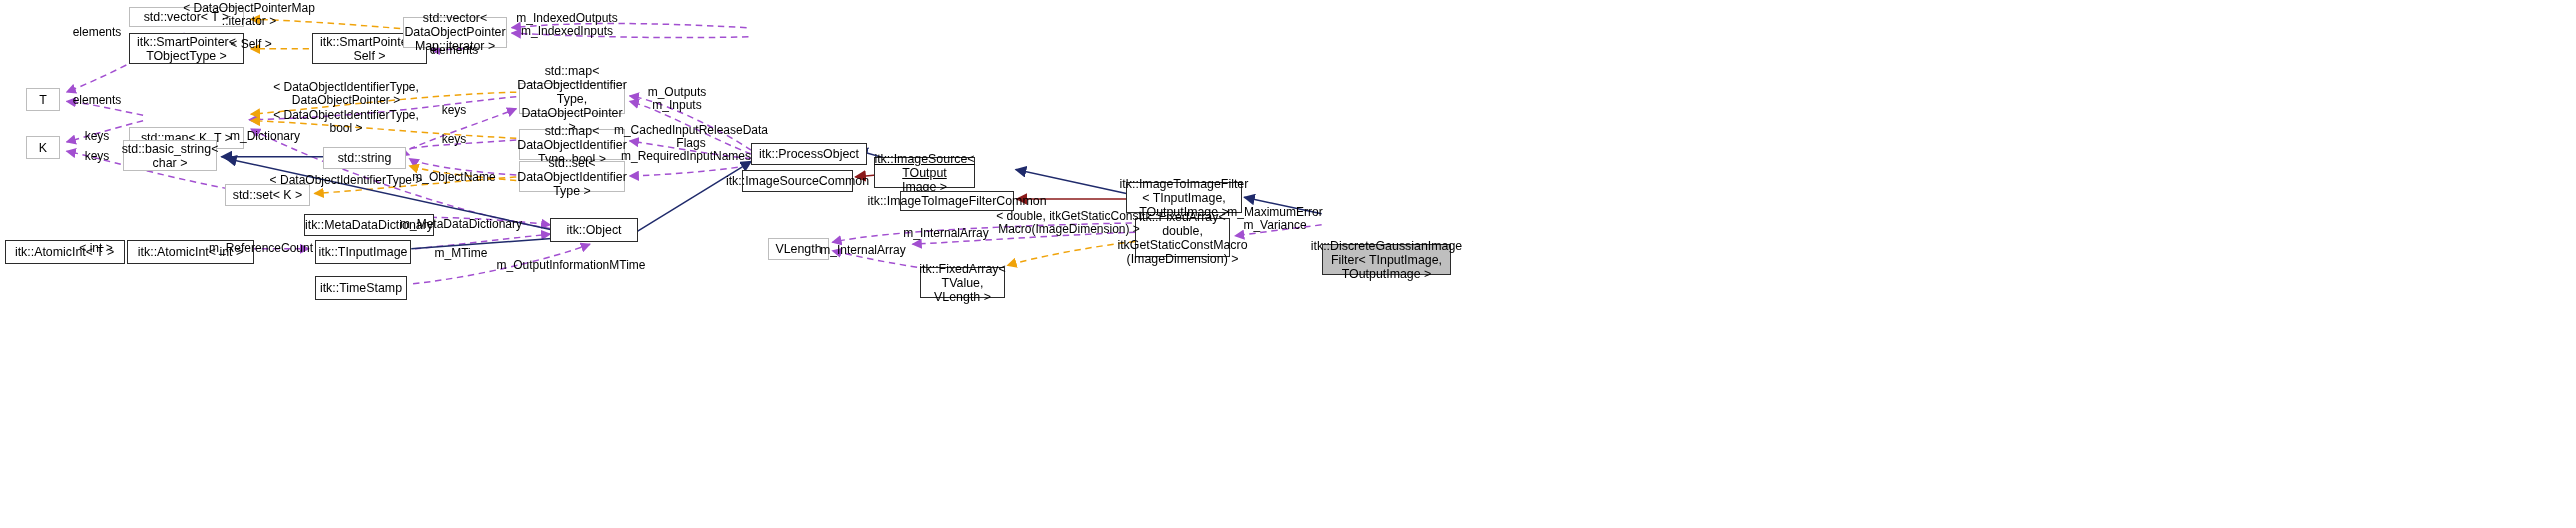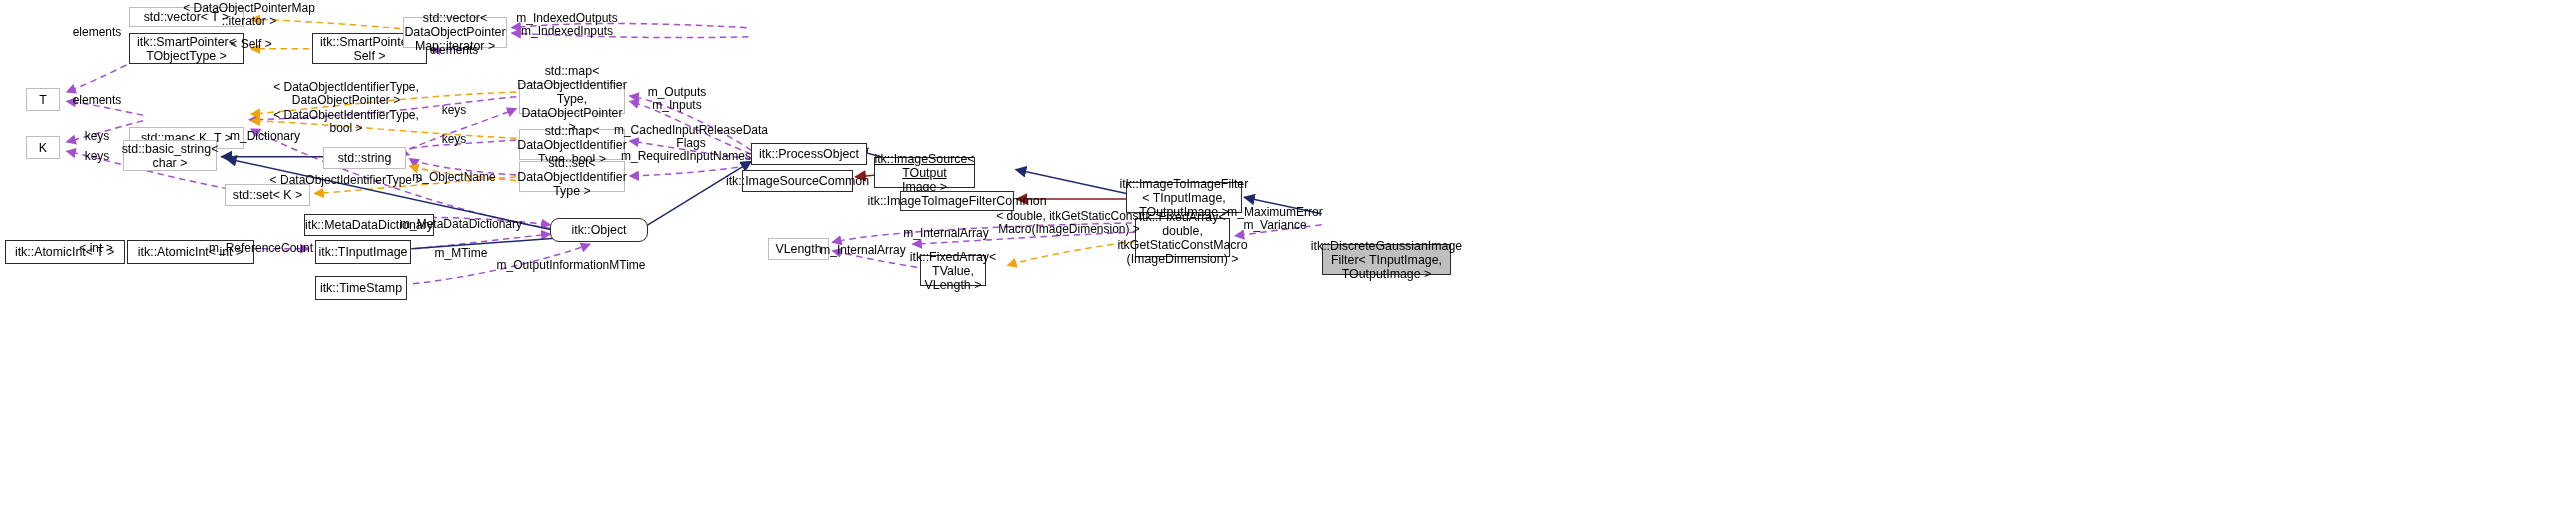--- a/index.html
+++ b/index.html
@@ -134,32 +134,32 @@
       <div class="node cls" style="left: 312px; top: 33px; width: 115px; height: 31px;">itk::SmartPointer&lt;
 Self &gt;</div>
       <div class="node tpl" style="left: 403px; top: 16.6px; width: 104px; height: 31px;">std::vector&lt; DataObjectPointer
 Map::iterator &gt;</div>
       <div class="node tpl" style="left: 519px; top: 83px; width: 106px; height: 31px;">std::map&lt; DataObjectIdentifier
 Type, DataObjectPointer &gt;</div>
       <div class="node tpl" style="left: 519px; top: 129px; width: 106px; height: 31px;">std::map&lt; DataObjectIdentifier
 Type, bool &gt;</div>
       <div class="node tpl" style="left: 519px; top: 161px; width: 106px; height: 31px;">std::set&lt; DataObjectIdentifier
 Type &gt;</div>
-      <div class="node cls" style="left: 550px; top: 218px; width: 98px; height: 24px; border-radius: 9px;">itk::Object</div>
+      <div class="node cls" style="left: 550px; top: 218px; width: 88px; height: 24px;">itk::Object</div>
       <div class="node cls" style="left: 751px; top: 143px; width: 116px; height: 22px;">itk::ProcessObject</div>
       <div class="node cls" style="left: 742px; top: 170px; width: 111px; height: 22px;">itk::ImageSourceCommon</div>
       <div class="node cls" style="left: 874px; top: 157px; width: 101px; height: 31px; text-decoration: underline;">itk::ImageSource&lt; TOutput
 Image &gt;</div>
       <div class="node cls" style="left: 900px; top: 191px; width: 114px; height: 20px;">itk::ImageToImageFilterCommon</div>
       <div class="node cls" style="left: 1126px; top: 182px; width: 116px; height: 31px;">itk::ImageToImageFilter
 &lt; TInputImage, TOutputImage &gt;</div>
       <div class="node cur" style="left: 1322px; top: 201px; width: 129px; height: 31px;">itk::DiscreteGaussianImage
 Filter&lt; TInputImage, TOutputImage &gt;</div>
       <div class="node tpl" style="left: 768px; top: 238px; width: 61px; height: 22px;">VLength</div>
-      <div class="node cls" style="left: 920px; top: 255px; width: 66px; height: 31px;">itk::FixedArray&lt; TValue,
+      <div class="node cls" style="left: 920px; top: 267px; width: 85px; height: 31px;">itk::FixedArray&lt; TValue,
 VLength &gt;</div>
       <div class="node cls" style="left: 1135px; top: 218px; width: 95px; height: 39px;">itk::FixedArray&lt; double,
 itkGetStaticConstMacro
 (ImageDimension) &gt;</div>
     </div>
   <div id="labels">
       <div class="elabel" style="left: 97px; top: 26px;">elements</div>
       <div class="elabel" style="left: 97px; top: 94px;">elements</div>
       <div class="elabel" style="left: 97px; top: 130px;">keys</div>
       <div class="elabel" style="left: 97px; top: 150px;">keys</div>

